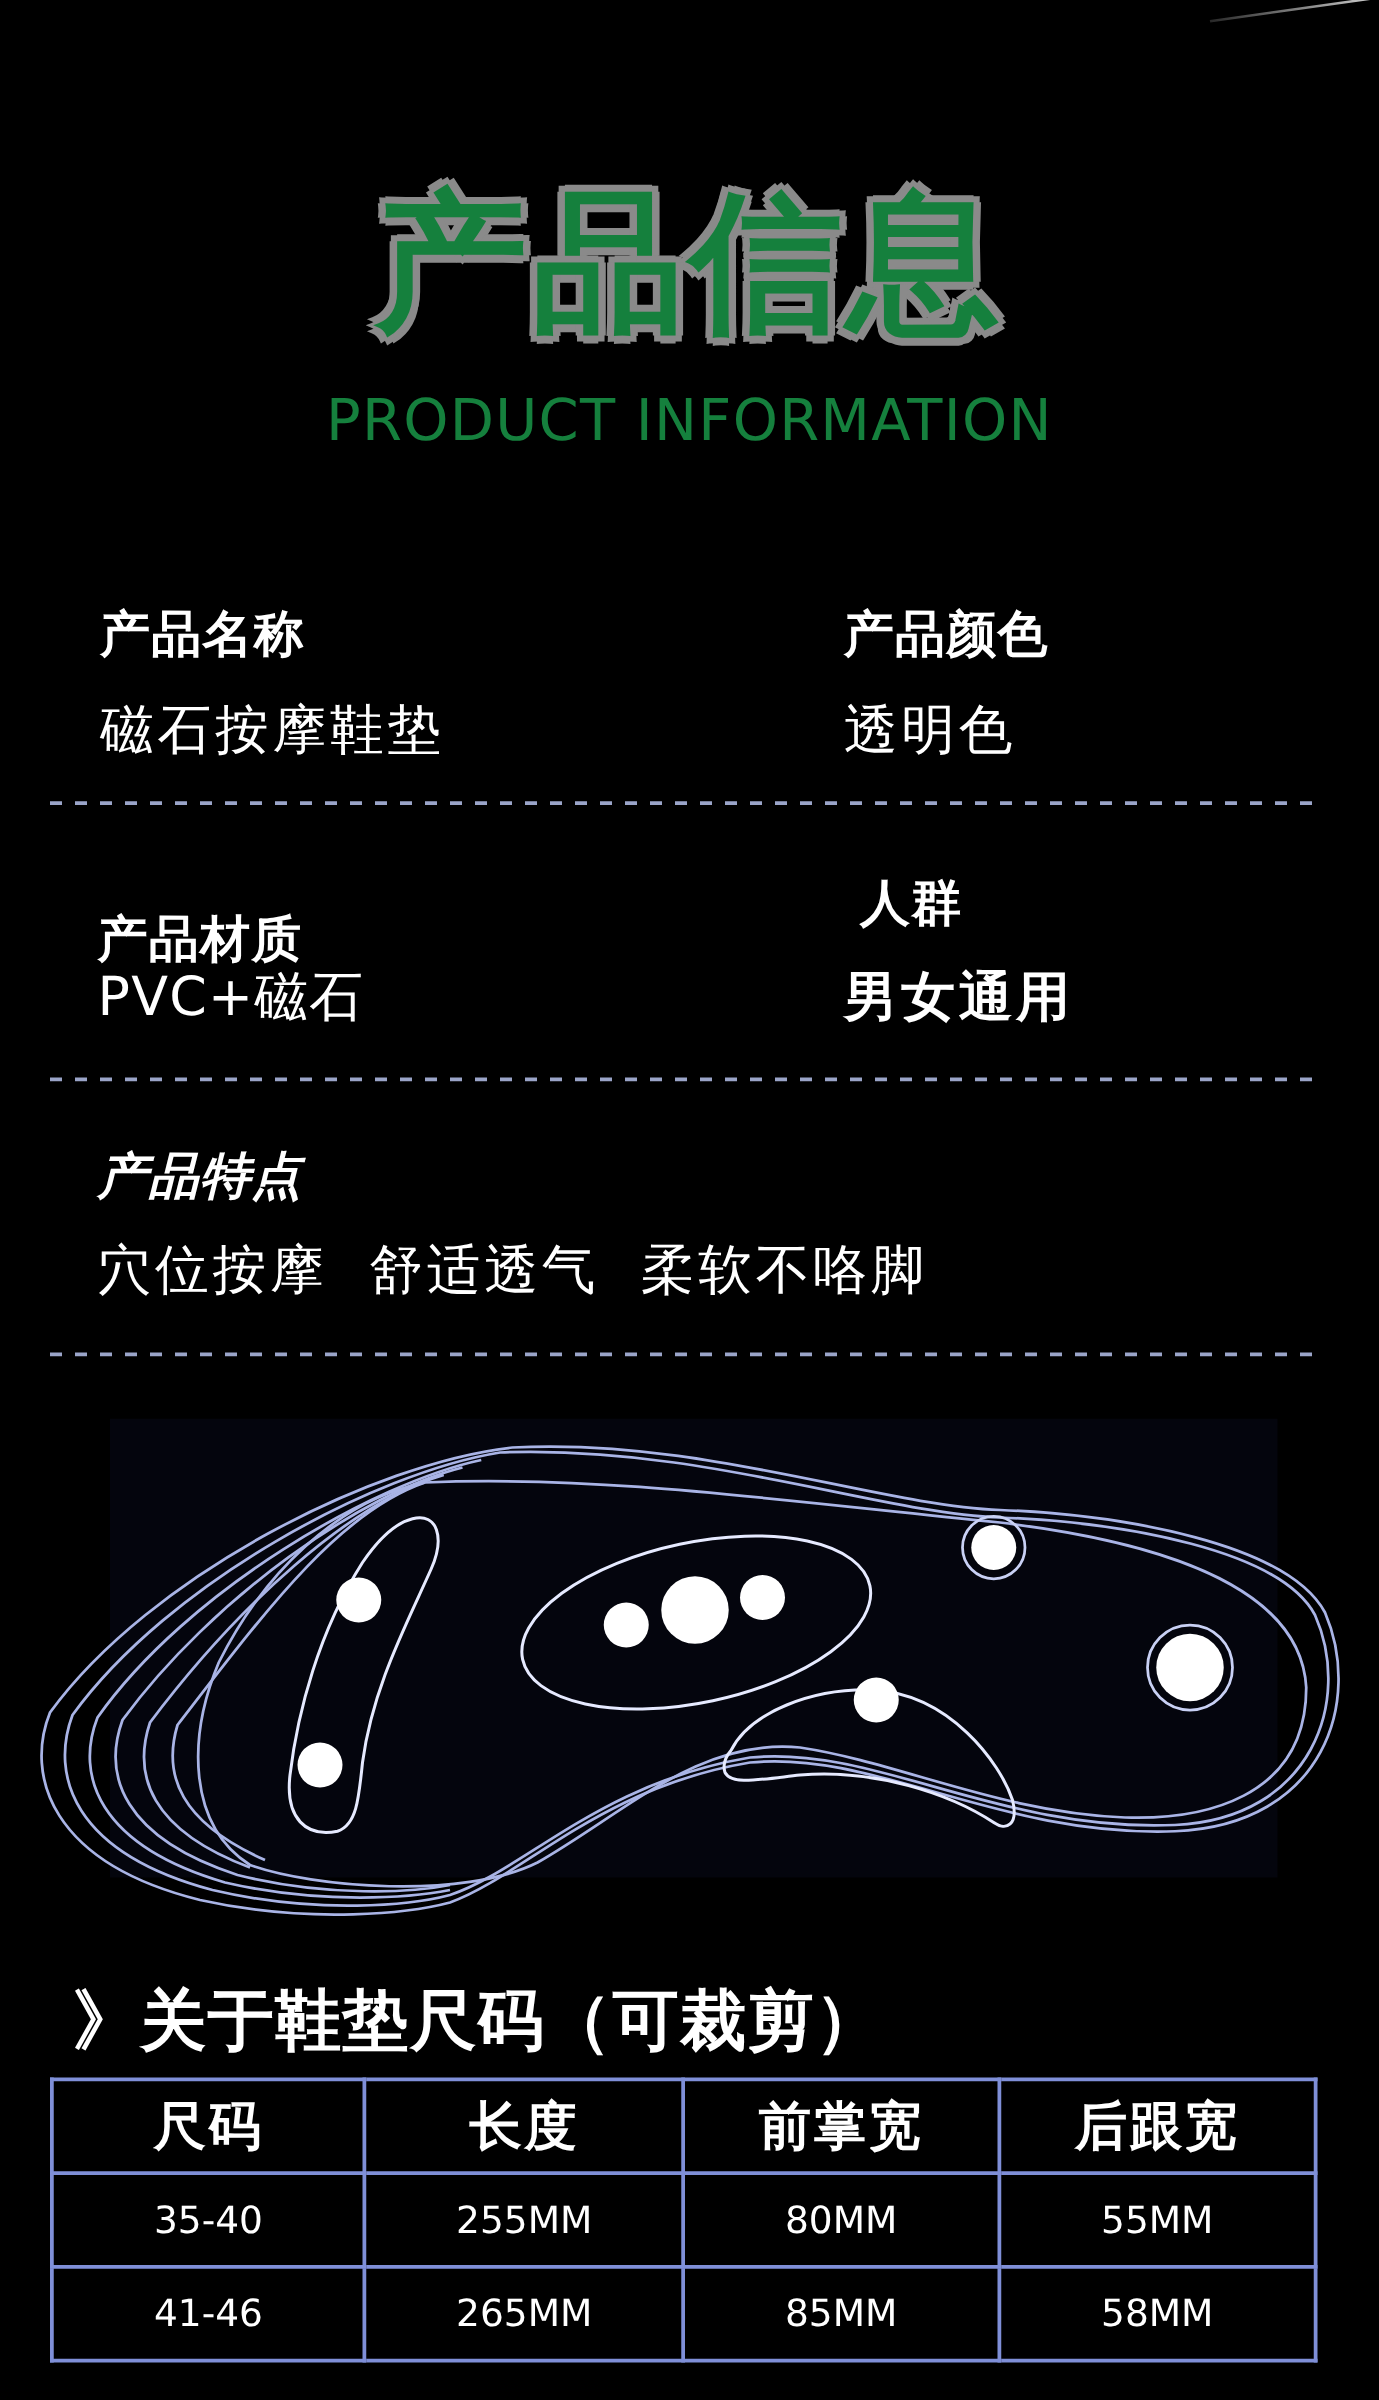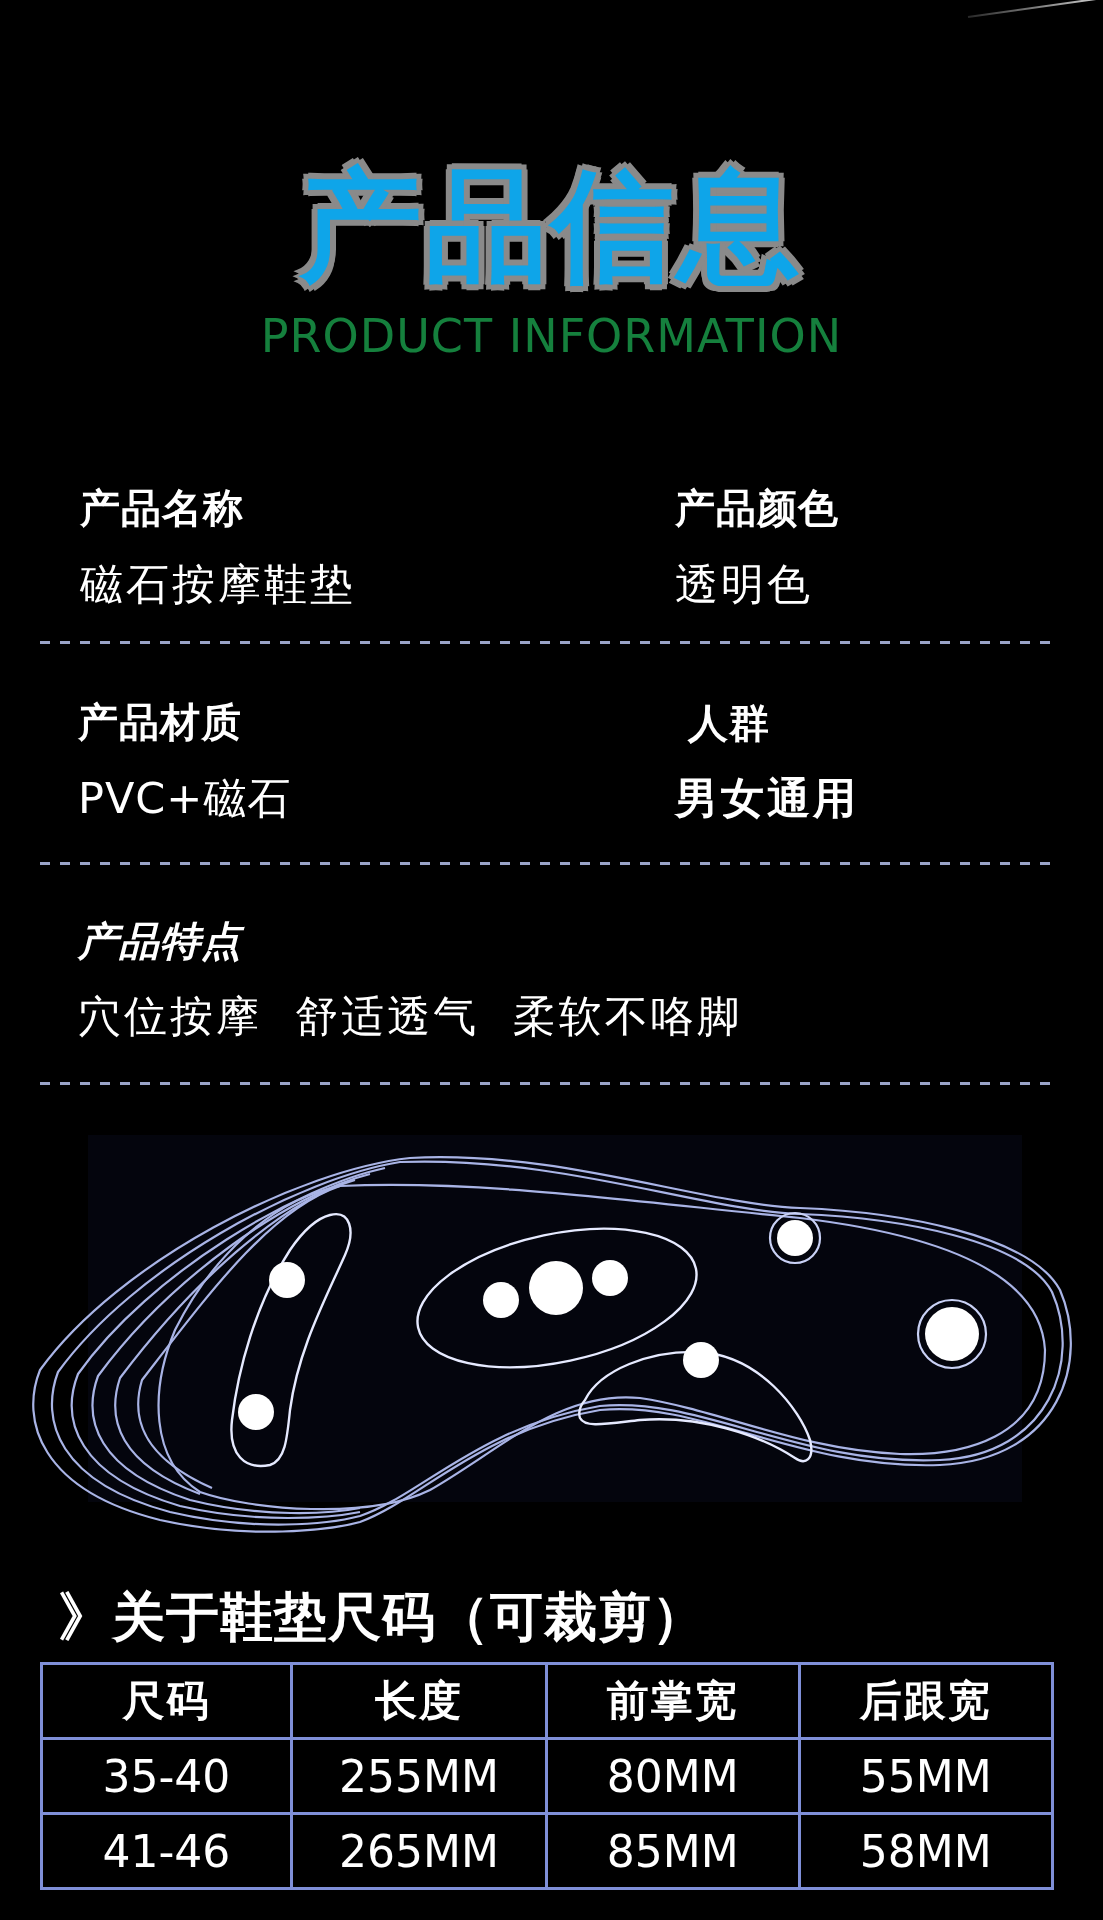--- a/index.html
+++ b/index.html
@@ -1,55 +1,55 @@
 <!DOCTYPE html>
 <html><head>
 <meta charset="utf-8">
 <style>
   html, body { margin:0; padding:0; }
   body { width:1103px; height:1920px; background:#000; position:relative; overflow:hidden;
          font-family:"DejaVu Sans", sans-serif; color:#fff; }
   .abs { position:absolute; }
   .corner-line { position:absolute; left:968px; top:16px; width:145px; height:2px;
          background:linear-gradient(90deg, rgba(200,200,200,0.2), #ddd); transform:rotate(-8deg); transform-origin:left center; }
-  .title { left:0; width:1103px; top:156px; text-align:center; font-size:122px; font-weight:bold;
-           letter-spacing:4px; color:#0ea5e9; line-height:140px;
+  .title { left:0; width:1103px; top:140px; text-align:center; font-size:122px; font-weight:bold;
+           letter-spacing:4px; color:#15803d; line-height:140px;
            text-shadow: 0 0 0 #888, 6px 0 0 #8a8a8a, -6px 0 0 #8a8a8a, 0 6px 0 #8a8a8a, 0 -6px 0 #8a8a8a,
                         5px 5px 0 #8a8a8a, -5px 5px 0 #8a8a8a, 5px -5px 0 #8a8a8a, -5px -5px 0 #8a8a8a; }
   .subtitle { left:0; width:1103px; top:308px; text-align:center; font-size:46px; font-weight:normal;
               letter-spacing:1px; color:#15803d; line-height:56px; }
   .lbl { font-size:40px; font-weight:bold; line-height:48px; letter-spacing:1px; }
   .val { font-size:43px; font-weight:normal; line-height:52px; letter-spacing:3px; }
   .dash { position:absolute; left:40px; width:1016px; height:3px;
           background:repeating-linear-gradient(90deg, #9aa4c8 0 10px, transparent 10px 20px); }
   .insole-bg { left:88px; top:1135px; width:934px; height:367px; background:#04050d; }
   .insole-svg { left:0; top:1120px; }
   .heading { left:58px; top:1590px; font-size:53px; font-weight:bold; line-height:54px; letter-spacing:1px; }
   table.sizes { position:absolute; left:40px; top:1662px; width:1014px; height:222px;
           border-collapse:collapse; }
   table.sizes td, table.sizes th { border:3px solid #7f8fd8; text-align:center; color:#fff; padding:0; }
   table.sizes th { font-size:42px; font-weight:bold; height:72px; letter-spacing:2px; }
-  table.sizes td { font-size:44px; font-weight:normal; height:72px; letter-spacing:0px; }
+  table.sizes td { font-size:30px; font-weight:normal; height:72px; letter-spacing:0px; }
   .col1 { width:252px; } .col2 { width:255px; } .col3 { width:253px; } .col4 { width:254px; }
 </style>
 </head>
 <body>
 
 <div class="corner-line"></div>
 
 <div class="abs title">产品信息</div>
 <div class="abs subtitle">PRODUCT INFORMATION</div>
 
 <div class="abs lbl" style="left:80px; top:484px;">产品名称</div>
 <div class="abs val" style="left:80px; top:558px;">磁石按摩鞋垫</div>
 <div class="abs lbl" style="left:675px; top:484px;">产品颜色</div>
 <div class="abs val" style="left:675px; top:558px;">透明色</div>
 <div class="dash" style="top:641px;"></div>
 
-<div class="abs lbl" style="left:78px; top:699px;font-family:Liberation Serif, serif;">产品材质</div>
+<div class="abs lbl" style="left:78px; top:728px;">产品材质</div>
 <div class="abs val" style="left:78px; top:772px; letter-spacing:1px;">PVC+磁石</div>
 <div class="abs lbl" style="left:675px; top:699px;margin-left:13px;">人群</div>
 <div class="abs val" style="left:675px; top:772px;font-weight:bold;">男女通用</div>
 <div class="dash" style="top:862px;"></div>
 
 <div class="abs lbl" style="left:78px; top:917px;font-style:italic;">产品特点</div>
 <div class="abs val" style="left:78px; top:990px; white-space:pre;">穴位按摩  舒适透气  柔软不咯脚</div>
 <div class="dash" style="top:1082px;"></div>
 
 <div class="abs insole-bg"></div>

